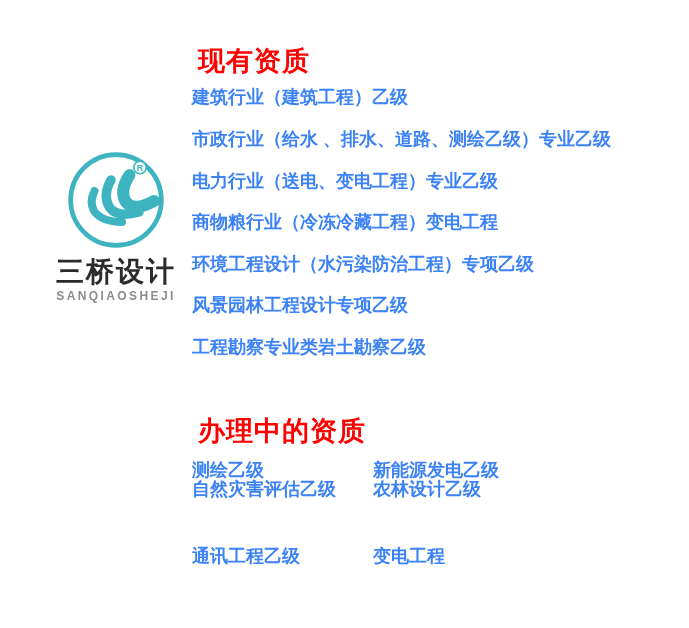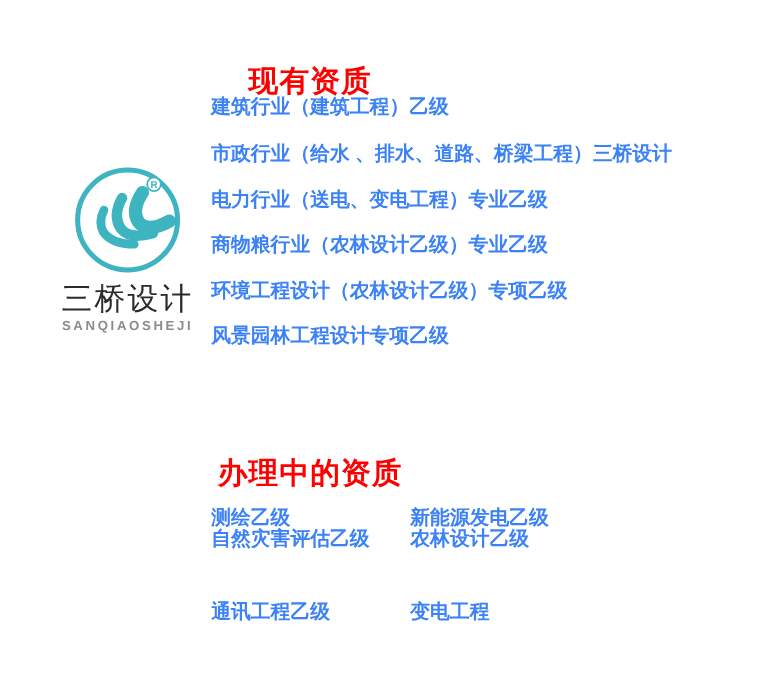--- a/index.html
+++ b/index.html
@@ -26,21 +26,21 @@
   }
   .logo-mark {
     width: 100px;
     height: 100px;
     display: block;
     margin: 0 auto;
   }
   .brand-cn {
     margin-top: 7px;
     font-size: 28px;
-    font-weight: normal;
+    font-weight: bold;
     color: #2b2b2b;
     letter-spacing: 2px;
     white-space: nowrap;
     line-height: 30px;
   }
   .brand-en {
     margin-top: 2px;
     font-size: 12px;
     font-weight: 600;
     color: #8c8c8c;
@@ -61,21 +61,21 @@
     position: absolute;
     left: 6px;
     margin: 0;
     font-size: 27px;
     line-height: 30px;
     font-weight: bold;
     color: #fe0000;
     letter-spacing: 1px;
     white-space: nowrap;
   }
-  .sec1-title { top: 17px; margin-left: 28px; }
+  .sec1-title { top: 4px; }
   .sec2-title { top: 376px; font-family: Liberation Mono, monospace; }
 
   .line {
     position: absolute;
     left: 0;
     font-size: 18px;
     line-height: 22px;
     font-weight: bold;
     color: #3b82f6;
     white-space: nowrap;
@@ -121,25 +121,26 @@
     </svg>
     <div class="brand-cn">三桥设计</div>
     <div class="brand-en">SANQIAOSHEJI</div>
   </div>
 
   <div class="content">
 
     <h2 class="section-title sec1-title">现有资质</h2>
 
     <div class="line i0">建筑行业（建筑工程）乙级</div>
-    <div class="line i1">市政行业（给水 、排水、道路、桥梁工程）三桥设计</div>
+    <div class="line i1">市政行业（给水 、排水、道路、测绘乙级）专业乙级</div>
     <div class="line i2">电力行业（送电、变电工程）专业乙级</div>
-    <div class="line i3">商物粮行业（农林设计乙级）专业乙级</div>
-    <div class="line i4">环境工程设计（农林设计乙级）专项乙级</div>
+    <div class="line i3">商物粮行业（冷冻冷藏工程）变电工程</div>
+    <div class="line i4">环境工程设计（水污染防治工程）专项乙级</div>
     <div class="line i5">风景园林工程设计专项乙级</div>
+    <div class="line i6">工程勘察专业类岩土勘察乙级</div>
 
     <h2 class="section-title sec2-title">办理中的资质</h2>
 
     <div class="line r0">
       <span class="cell-1">测绘乙级</span>
       <span class="cell-2">新能源发电乙级</span>
     </div>
     <div class="line r1">
       <span class="cell-1">自然灾害评估乙级</span>
       <span class="cell-2">农林设计乙级</span>

